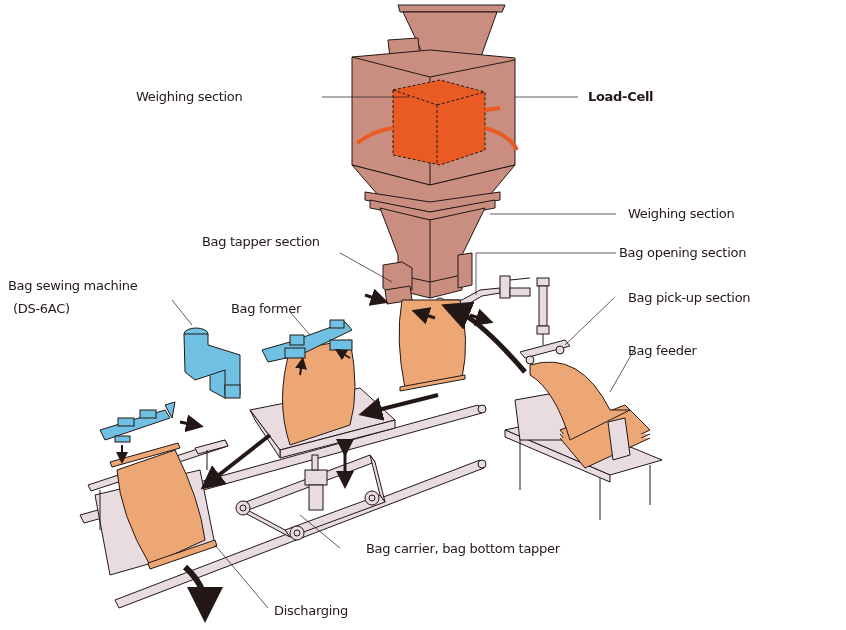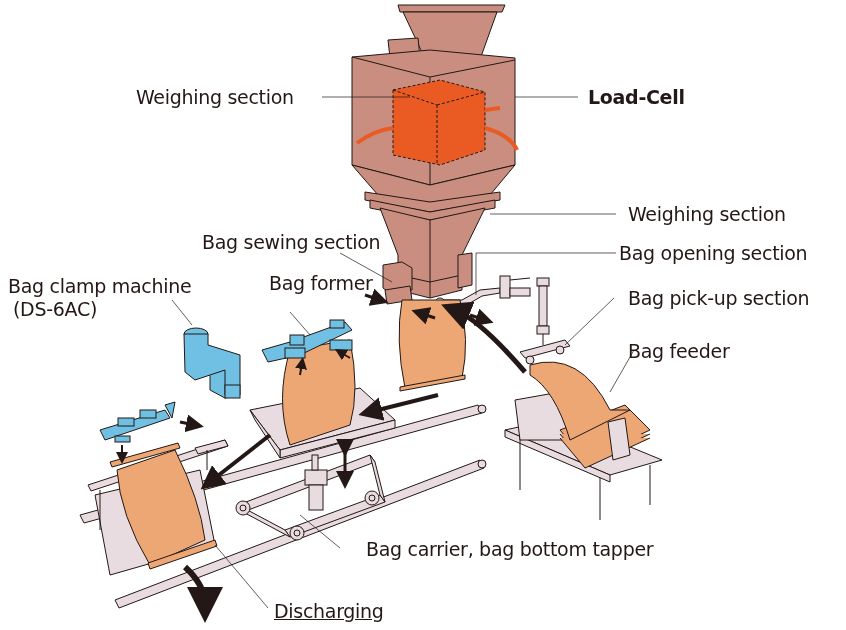--- a/index.html
+++ b/index.html
@@ -1,19 +1,19 @@
 <!DOCTYPE html>
 <html><head>
 <meta charset="utf-8">
 <style>
   html, body { margin: 0; padding: 0; background: #ffffff; }
   body { width: 846px; height: 630px; position: relative; overflow: hidden;
          font-family: "DejaVu Sans", sans-serif; }
   svg#diagram { position: absolute; left: 0; top: 0; }
-  .lbl { position: absolute; font-size: 19px; color: #231815; white-space: nowrap;
+  .lbl { position: absolute; font-size: 13px; color: #231815; white-space: nowrap;
          letter-spacing: -0.3px; line-height: 22px; }
 </style>
 </head>
 <body>
 
 <svg id="diagram" width="846" height="630" viewBox="0 0 846 630" xmlns="http://www.w3.org/2000/svg">
   <defs>
     <marker id="ah" markerWidth="6" markerHeight="6" refX="3" refY="3" orient="auto">
       <path d="M0,0 L6,3 L0,6 z" fill="#231815"></path>
     </marker>
@@ -189,21 +189,21 @@
     <line x1="614" y1="298" x2="565" y2="345"></line>
     <line x1="634" y1="350" x2="610" y2="392"></line>
     <line x1="340" y1="548" x2="300" y2="515"></line>
     <line x1="268" y1="608" x2="215" y2="545"></line>
   </g>
 </svg>
 
 <div class="lbl" style="left:136px; top:86px;">Weighing section</div>
 <div class="lbl" style="left:588px; top:86px;font-weight:bold;">Load-Cell</div>
 <div class="lbl" style="left:628px; top:203px;">Weighing section</div>
-<div class="lbl" style="left:202px; top:231px;">Bag sewing section</div>
+<div class="lbl" style="left:202px; top:231px;">Bag tapper section</div>
 <div class="lbl" style="left:619px; top:242px;">Bag opening section</div>
-<div class="lbl" style="left:8px; top:275px;">Bag clamp machine</div>
+<div class="lbl" style="left:8px; top:275px;">Bag sewing machine</div>
 <div class="lbl" style="left:13px; top:298px;">(DS-6AC)</div>
-<div class="lbl" style="left:231px; top:272px;margin-left:38px;">Bag former</div>
+<div class="lbl" style="left:231px; top:298px;">Bag former</div>
 <div class="lbl" style="left:628px; top:287px;">Bag pick-up section</div>
 <div class="lbl" style="left:628px; top:340px;">Bag feeder</div>
 <div class="lbl" style="left:366px; top:538px;">Bag carrier, bag bottom tapper</div>
-<div class="lbl" style="left:274px; top:600px;text-decoration:underline;">Discharging</div>
+<div class="lbl" style="left:274px; top:600px;">Discharging</div>
 
 </body></html>

